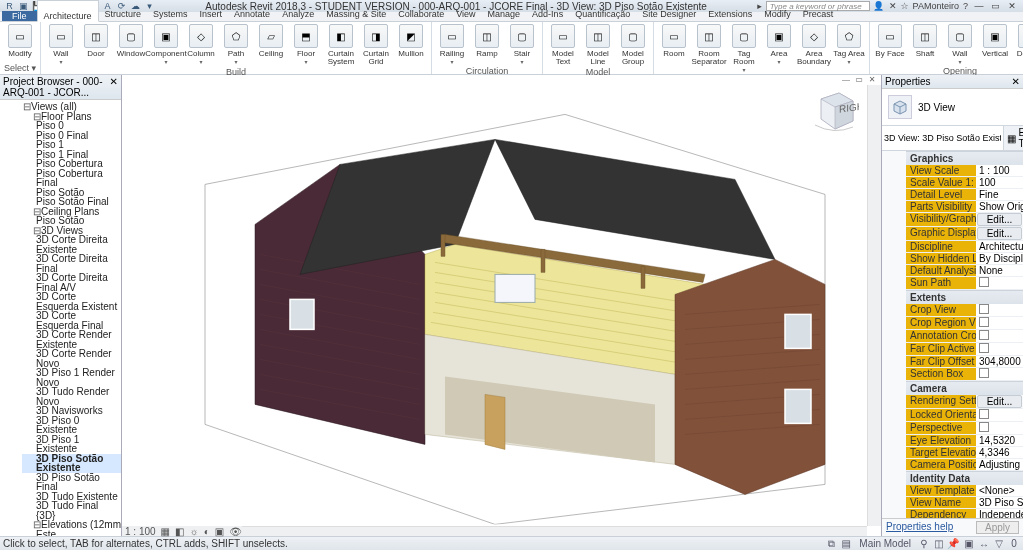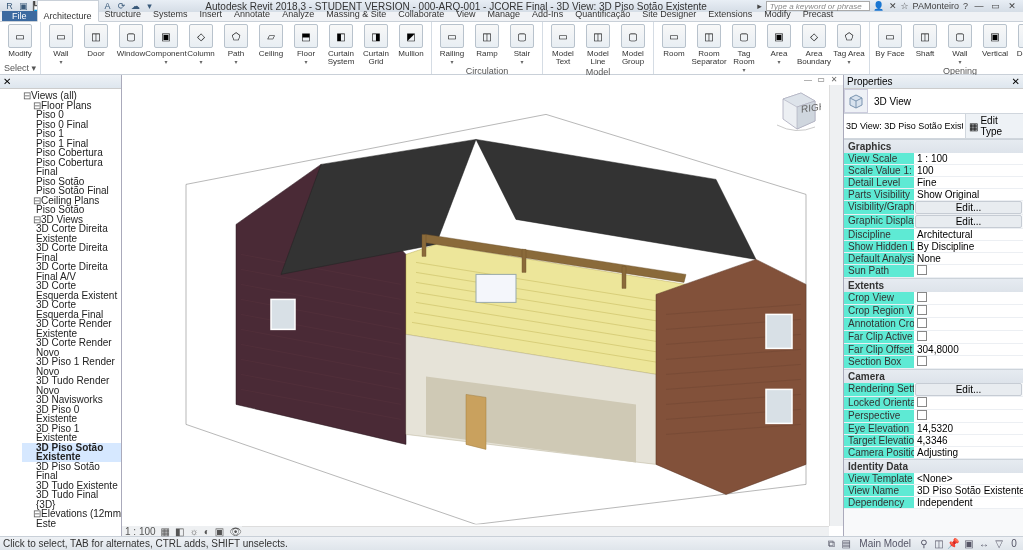--- a/index.html
+++ b/index.html
@@ -48,30 +48,30 @@
 .viewport { flex: 1; position: relative; background: #fff; }
 .viewheader { position: absolute; top: 0; left: 0; right: 0; height: 10px; display: flex; justify-content: flex-end; gap: 3px; padding-right: 4px; }
 .viewheader span { width: 10px; height: 10px; font-size: 8px; color: #666; text-align: center; }
 .canvas3d { position: absolute; top: 10px; left: 0; right: 14px; bottom: 10px; background: #fff; }
 .navcube { position: absolute; top: 10px; right: 22px; width: 50px; height: 50px; }
 .scroll-v { position: absolute; top: 10px; right: 0; bottom: 10px; width: 14px; background: #eef0f2; border-left: 1px solid #ddd; }
 .scroll-h { position: absolute; bottom: 0; left: 0; right: 14px; height: 10px; background: #eef0f2; border-top: 1px solid #ddd; }
 .viewcontrolbar { position: absolute; bottom: 0; left: 0; height: 10px; display: flex; align-items: center; gap: 5px; padding-left: 3px; font-size: 8px; color: #555; background: #eef0f2; }
 
 
-.props { width: 180px; background: #f8f9fa; border-left: 1px solid #aab; display: flex; flex-direction: column; }
-.ptypesel { display: flex; align-items: center; gap: 6px; background: #fff; }
+.props { width: 142px; background: #f8f9fa; border-left: 1px solid #aab; display: flex; flex-direction: column; }
+.ptypesel { padding: 6px; display: flex; align-items: center; gap: 6px; background: #fff; }
 .ptypesel .icon { width: 24px; height: 24px; border: 1px solid #ccd; background: #eef1f6; display: flex; align-items: center; justify-content: center; }
 .pinstancebar { display: flex; font-size: 9px; border-top: 1px solid #d0d6dd; border-bottom: 1px solid #d0d6dd; background: #eef2f6; }
 .pinstancebar input { flex: 1; font-size: 9px; border: none; background: #fff; padding: 1px 2px; }
 .pinstancebar .btn { padding: 1px 3px; border-left: 1px solid #d0d6dd; display: flex; align-items: center; gap: 2px; }
-.pgrid { flex: 1; overflow: hidden; font-size: 9px; }
+.pgrid { flex: 1; overflow: hidden; font-size: 9px; margin-left: 24px; }
 .grp { background: linear-gradient(#e6ebf1,#dde3ea); padding: 1px 4px; font-weight: bold; color: #333; border-top: 1px solid #ccd3da; }
 .row { display: flex; border-bottom: 1px solid #eceff3; }
-.row .k { width: 70px; padding: 0 4px; color: #333; background: #5eead4; white-space: nowrap; overflow: hidden; }
+.row .k { width: 70px; padding: 0 4px; color: #333; background: #eab308; white-space: nowrap; overflow: hidden; }
 .row .v { flex: 1; padding: 0 3px; background: #fff; white-space: nowrap; overflow: hidden; }
 .row .v.btn { text-align: center; background: #e8ecf0; border: 1px solid #c6ccd4; margin: 0 1px; border-radius: 2px; }
 .row .v.chk { text-align: left; }
 .row .v.chk::before { content: ""; display: inline-block; width: 8px; height: 8px; border: 1px solid #888; background: #fff; }
 .pfoot { display: flex; justify-content: space-between; padding: 2px 4px; border-top: 1px solid #ccc; font-size: 9px; }
 .pfoot a { color: #2a5aa0; text-decoration: underline; }
 .pfoot .apply { border: 1px solid #bbb; padding: 0 8px; background: #eee; color: #999; }
 
 
 .statusbar { height: 14px; background: linear-gradient(#eef1f5,#dfe5eb); border-top: 1px solid #c9d0d8; display: flex; align-items: center; padding: 0 3px; font-size: 9px; color: #333; justify-content: space-between; }
@@ -192,20 +192,21 @@
         </div>
         <div class="tool">
           <div class="icon">◨</div>
           <div class="caption">Curtain Grid</div>
         </div>
         <div class="tool">
           <div class="icon">◩</div>
           <div class="caption">Mullion</div>
         </div>
       </div>
+      <div class="label">Build</div>
     </div>
     <div class="panel">
       <div class="tools">
         <div class="tool">
           <div class="icon">▭</div>
           <div class="caption">Railing</div>
           <div class="arrow">▾</div>
         </div>
         <div class="tool">
           <div class="icon">◫</div>
@@ -293,20 +294,21 @@
         </div>
       </div>
       <div class="label">Opening</div>
     </div>
   </div>
 
 <div class="main">
 
   <div class="projbrowser">
     <div class="pbhead">
+      <span>Project Browser - 000-ARQ-001 - JCOR...</span>
       <span>✕</span>
     </div>
     <div class="pbtree" id="pbtree">
         <div class="node"><span class="exp">⊟</span><span>Views (all)</span></div>
         <div class="children">
           <div class="node"><span class="exp">⊟</span><span>Floor Plans</span></div>
           <div class="children">
             <div class="leaf">Piso 0</div>
             <div class="leaf">Piso 0 Final</div>
             <div class="leaf">Piso 1</div>
@@ -565,20 +567,24 @@
         </div>
         <div class="row">
           <div class="k">View Name</div>
           <div class="v">3D Piso Sotão Existente</div>
         </div>
         <div class="row">
           <div class="k">Dependency</div>
           <div class="v">Independent</div>
         </div>
       </div>
+    <div class="pfoot">
+      <a>Properties help</a>
+      <div class="apply">Apply</div>
+    </div>
   </div>
 
 </div>
 
 <div class="statusbar">
   <span>Click to select, TAB for alternates, CTRL adds, SHIFT unselects.</span>
   <div class="sicons">
     <span>⧉</span>
     <span>▤</span>
     <span style="width:auto;padding:0 4px">Main Model</span>

